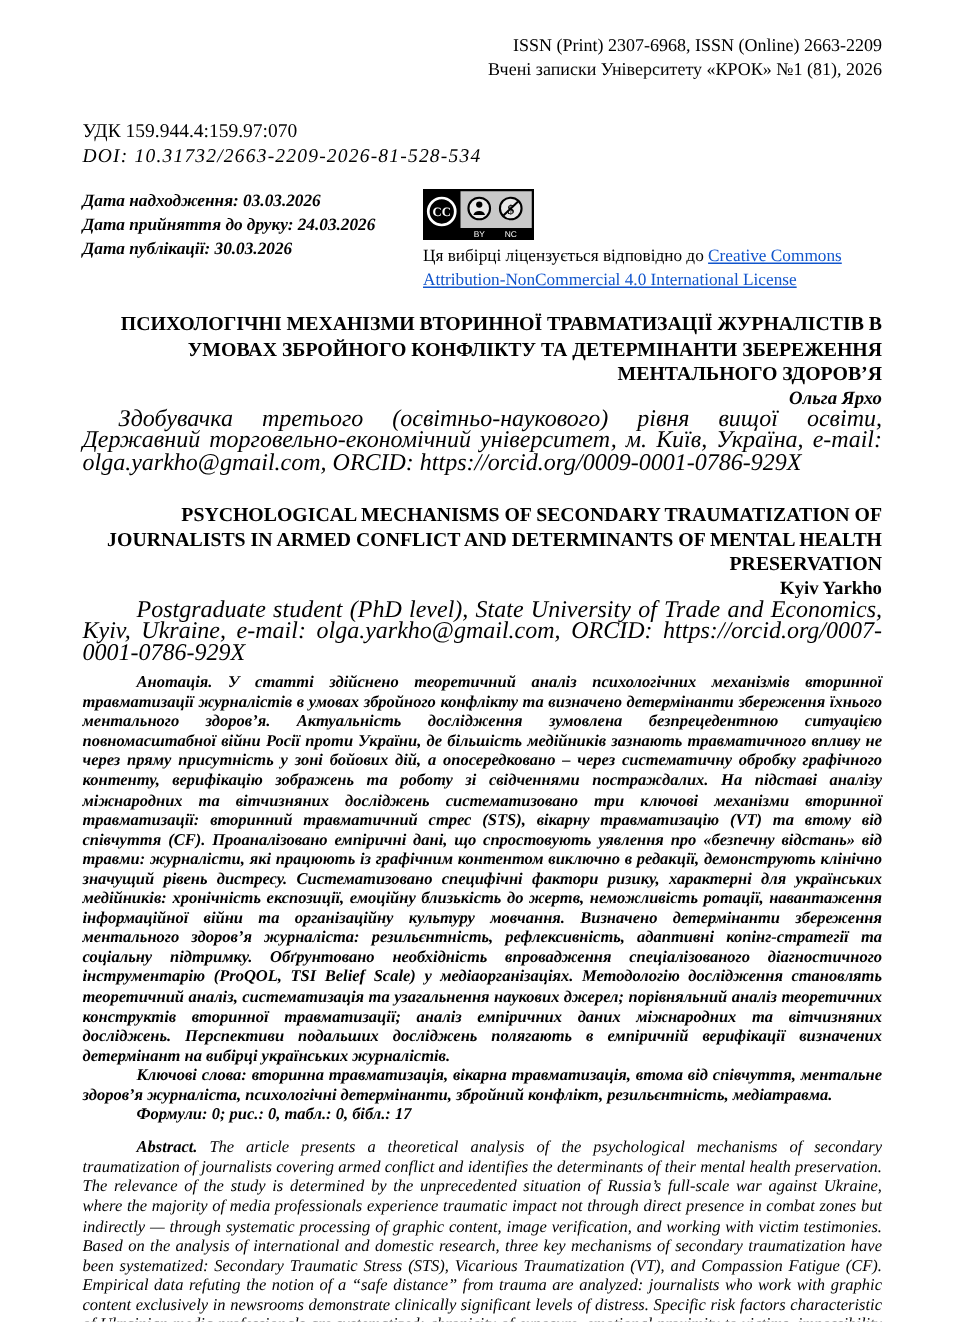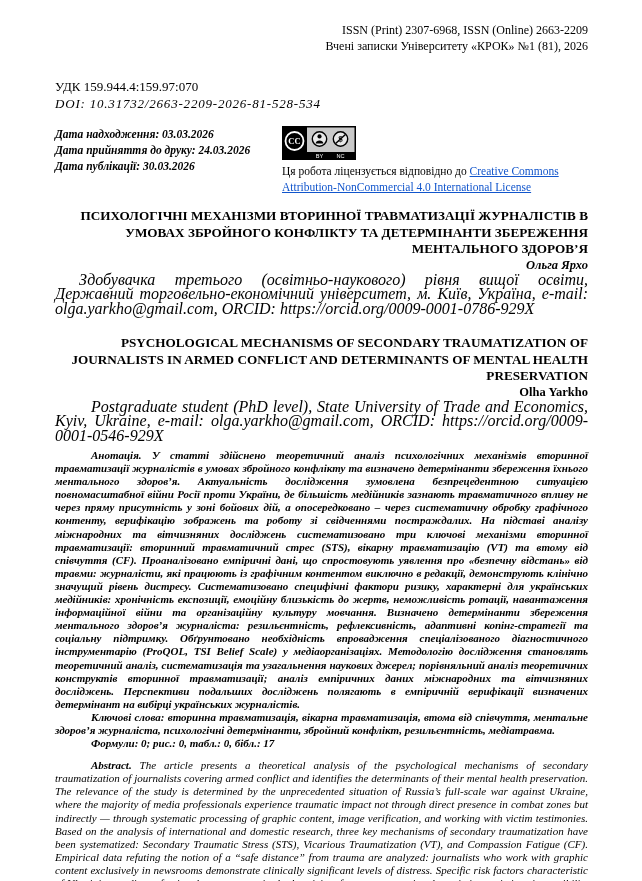--- a/index.html
+++ b/index.html
@@ -70,35 +70,35 @@
         <g>
           <circle cx="58.5" cy="13" r="7.2" fill="#e9e9e9" stroke="#000000" stroke-width="1.4"></circle>
           <text x="58.5" y="16.4" fill="#000000" font-size="9" font-weight="bold" text-anchor="middle" font-family="Liberation Serif, serif">$</text>
           <line x1="53.6" y1="17.6" x2="63.4" y2="8.4" stroke="#000000" stroke-width="1.4"></line>
         </g>
         <rect x="25" y="26" width="49" height="8" fill="#000000"></rect>
         <text x="37.5" y="32.3" fill="#ffffff" font-size="5.6" text-anchor="middle" font-family="Liberation Sans, sans-serif">BY</text>
         <text x="58.5" y="32.3" fill="#ffffff" font-size="5.6" text-anchor="middle" font-family="Liberation Sans, sans-serif">NC</text>
       </svg>
       <div class="license-para">
-        <span>Ця робота ліцензується відповідно до</span>
+        <span>Ця вибірці ліцензується відповідно до</span>
         <a>Creative Commons Attribution-NonCommercial 4.0 International License</a>
       </div>
     </div>
   </div>
 
   <div class="title">ПСИХОЛОГІЧНІ МЕХАНІЗМИ ВТОРИННОЇ ТРАВМАТИЗАЦІЇ ЖУРНАЛІСТІВ В УМОВАХ ЗБРОЙНОГО КОНФЛІКТУ ТА ДЕТЕРМІНАНТИ ЗБЕРЕЖЕННЯ МЕНТАЛЬНОГО ЗДОРОВ’Я</div>
   <div class="author uk">Ольга Ярхо</div>
   <div class="affiliation uk">Здобувачка третього (освітньо-наукового) рівня вищої освіти, Державний торговельно-економічний університет, м. Київ, Україна, e-mail: olga.yarkho@gmail.com, ORCID: https://orcid.org/0009-0001-0786-929X</div>
 
   <div class="gap6"></div>
 
   <div class="title">PSYCHOLOGICAL MECHANISMS OF SECONDARY TRAUMATIZATION OF JOURNALISTS IN ARMED CONFLICT AND DETERMINANTS OF MENTAL HEALTH PRESERVATION</div>
-  <div class="author">Olha Yarkho</div>
-  <div class="affiliation en">Postgraduate student (PhD level), State University of Trade and Economics, Kyiv, Ukraine, e-mail: olga.yarkho@gmail.com, ORCID: https://orcid.org/0009-0001-0546-929X</div>
+  <div class="author">Kyiv Yarkho</div>
+  <div class="affiliation en">Postgraduate student (PhD level), State University of Trade and Economics, Kyiv, Ukraine, e-mail: olga.yarkho@gmail.com, ORCID: https://orcid.org/0007-0001-0786-929X</div>
 
   <div class="gap6"></div>
 
   <div class="para uk-bold">
     <span class="lead">Анотація.</span>
     <span>У статті здійснено теоретичний аналіз психологічних механізмів вторинної травматизації журналістів в умовах збройного конфлікту та визначено детермінанти збереження їхнього ментального здоров’я. Актуальність дослідження зумовлена безпрецедентною ситуацією повномасштабної війни Росії проти України, де більшість медійників зазнають травматичного впливу не через пряму присутність у зоні бойових дій, а опосередковано – через систематичну обробку графічного контенту, верифікацію зображень та роботу зі свідченнями постраждалих. На підставі аналізу міжнародних та вітчизняних досліджень систематизовано три ключові механізми вторинної травматизації: вторинний травматичний стрес (STS), вікарну травматизацію (VT) та втому від співчуття (CF). Проаналізовано емпіричні дані, що спростовують уявлення про «безпечну відстань» від травми: журналісти, які працюють із графічним контентом виключно в редакції, демонструють клінічно значущий рівень дистресу. Систематизовано специфічні фактори ризику, характерні для українських медійників: хронічність експозиції, емоційну близькість до жертв, неможливість ротації, навантаження інформаційної війни та організаційну культуру мовчання. Визначено детермінанти збереження ментального здоров’я журналіста: резильєнтність, рефлексивність, адаптивні копінг-стратегії та соціальну підтримку. Обґрунтовано необхідність впровадження спеціалізованого діагностичного інструментарію (ProQOL, TSI Belief Scale) у медіаорганізаціях. Методологію дослідження становлять теоретичний аналіз, систематизація та узагальнення наукових джерел; порівняльний аналіз теоретичних конструктів вторинної травматизації; аналіз емпіричних даних міжнародних та вітчизняних досліджень. Перспективи подальших досліджень полягають в емпіричній верифікації визначених детермінант на вибірці українських журналістів.</span>
   </div>
 
   <div class="para uk-bold">
     <span class="lead">Ключові слова:</span>

